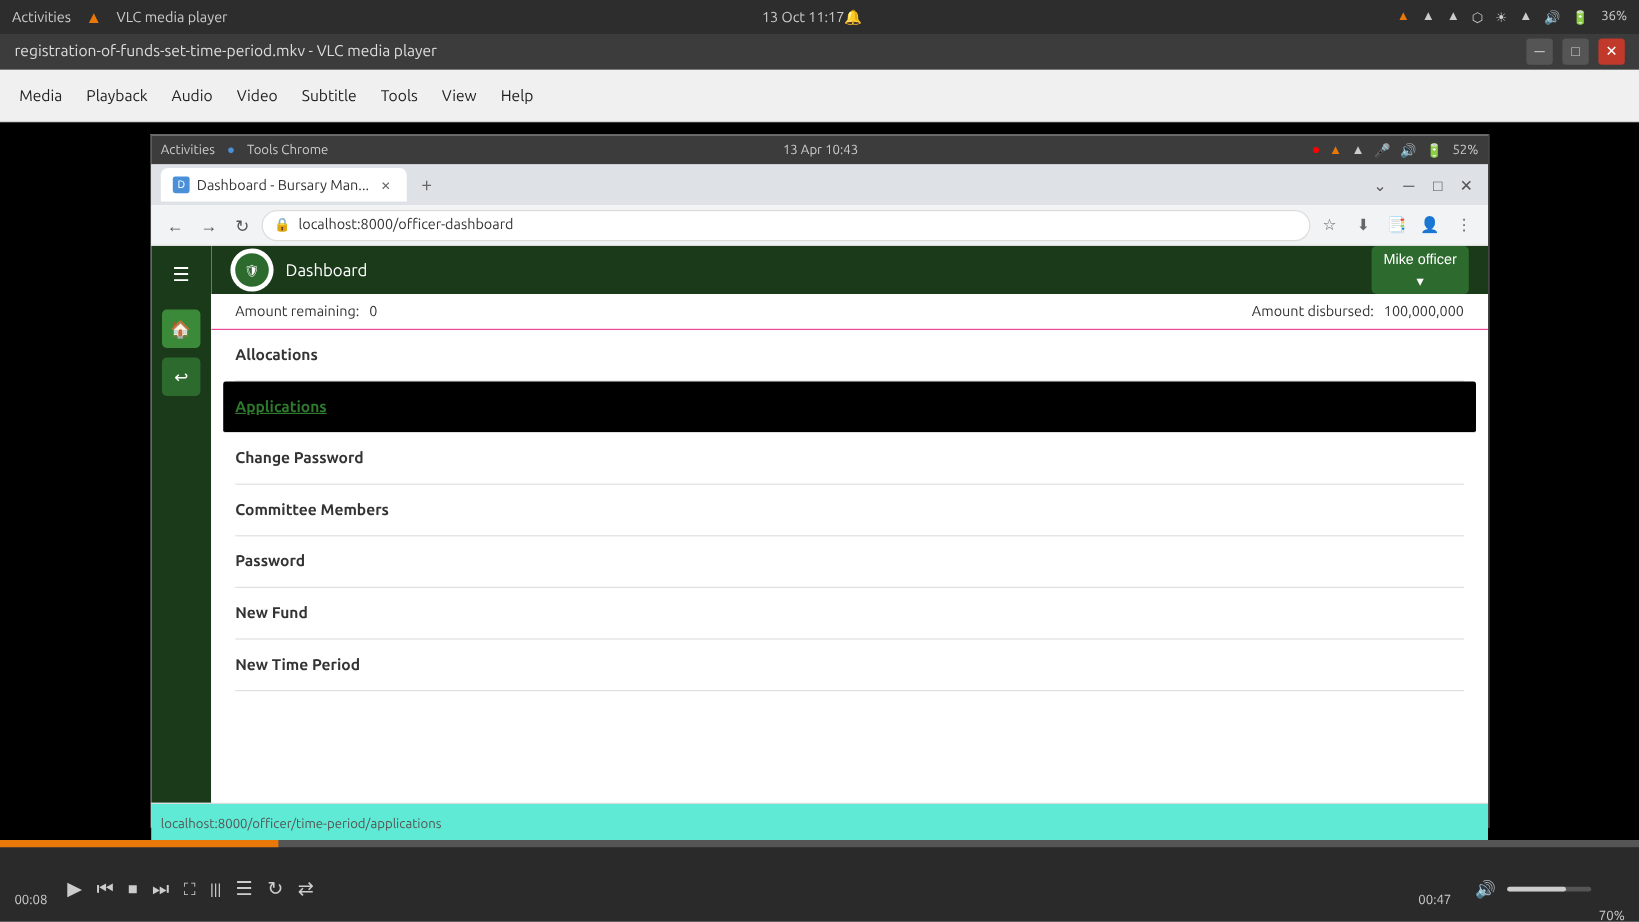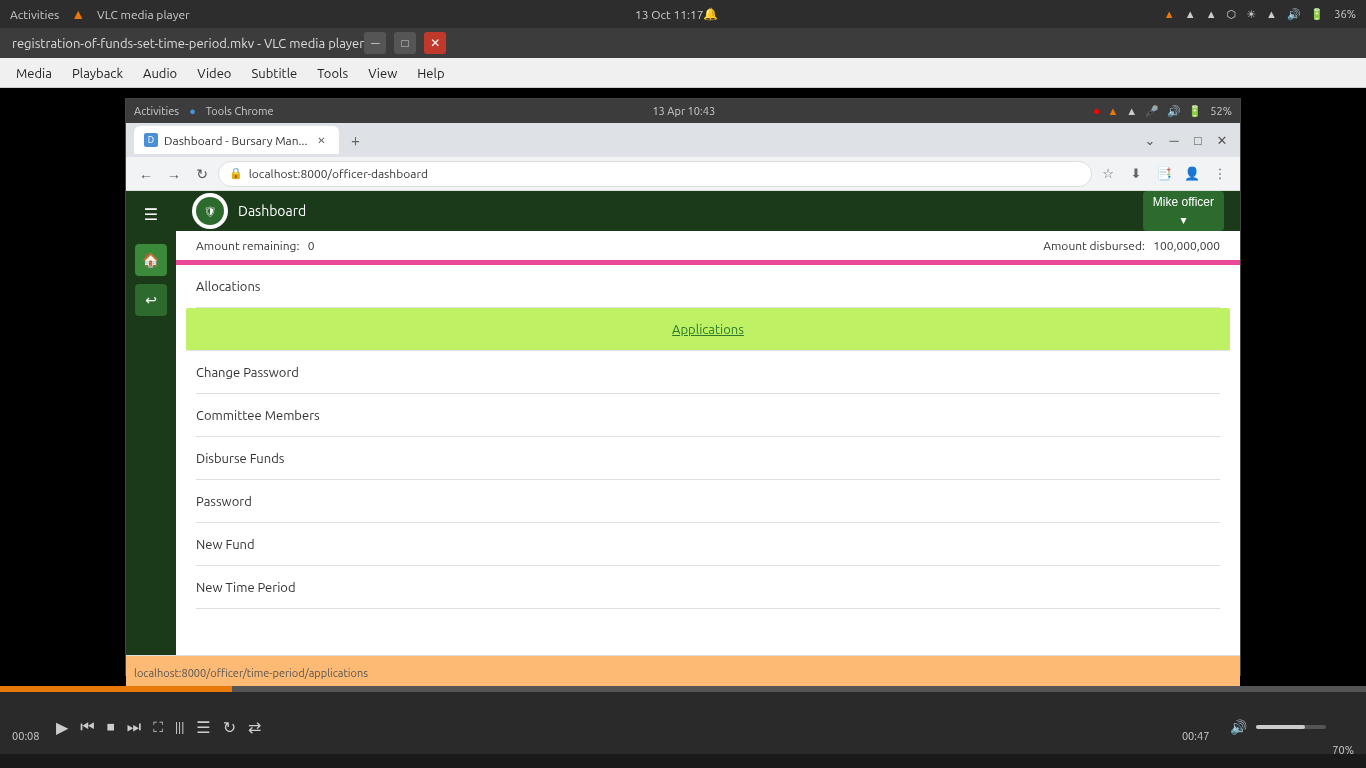--- a/index.html
+++ b/index.html
@@ -17,42 +17,42 @@
       font-size: 12px;
     }
     .os-top-bar-left { display: flex; align-items: center; gap: 12px; }
     .os-top-bar-center { display: flex; align-items: center; gap: 0; }
     .os-top-bar-right { display: flex; align-items: center; gap: 10px; font-size: 11px; }
     .vlc-orange { color: #e8780a; font-size: 14px; }
 
     
     .vlc-menu-bar {
       background: #f0f0f0;
-      height: 30px;
+      height: 44px;
       display: flex;
       align-items: center;
       padding: 0 8px;
       border-bottom: 1px solid #ccc;
       gap: 4px;
     }
     .vlc-menu-item {
       padding: 3px 8px;
       cursor: pointer;
       border-radius: 3px;
       font-size: 13px;
       color: #222;
     }
 
     
     .vlc-title-bar {
       background: #3c3c3c;
       height: 30px;
       display: flex;
       align-items: center;
-      justify-content: flex-start;
+      justify-content: space-between;
       padding: 0 12px;
       color: #ddd;
       font-size: 13px;
     }
     .vlc-title-bar-controls { display: flex; gap: 8px; }
     .vlc-title-btn {
       width: 22px; height: 22px;
       background: #555;
       border: none;
       border-radius: 3px;
@@ -228,50 +228,49 @@
       gap: 4px;
       flex-direction: column;
     }
 
     
     .amount-bar {
       background: #fff;
       padding: 8px 20px;
       display: flex;
       justify-content: space-between;
-      border-bottom: 5px solid #ec4899;
+      border-bottom: 1px solid #ec4899;
       font-size: 12px;
       color: #333;
     }
 
     
-    .menu-list { padding: 0 20px; }
+    .menu-list { padding: 0 20px; font-weight: bold; }
     .menu-list-item {
       padding: 14px 0;
       border-bottom: 1px solid #e0e0e0;
       color: #333;
       font-size: 13px;
       cursor: pointer;
     }
     .menu-list-item.highlighted {
-      background: #bef264;
+      background: #000000;
       color: #1a7a1a;
       padding: 14px 10px;
       margin: 0 -10px;
       border-radius: 2px;
-      text-align: center;
     }
     .menu-list-item a {
       color: #2d7a2d;
       text-decoration: underline;
     }
 
     
     .status-bar {
-      background: #fdba74;
+      background: #5eead4;
       height: 35px;
       border-top: 1px solid #ddd;
       display: flex;
       align-items: center;
       padding: 0 8px;
       font-size: 11px;
       color: #555;
     }
 
     
@@ -463,23 +462,20 @@
           <div class="menu-list-item highlighted">
             <a href="#">Applications</a>
           </div>
           <div class="menu-list-item">
             <span>Change Password</span>
           </div>
           <div class="menu-list-item">
             <span>Committee Members</span>
           </div>
           <div class="menu-list-item">
-            <span>Disburse Funds</span>
-          </div>
-          <div class="menu-list-item">
             <span>Password</span>
           </div>
           <div class="menu-list-item">
             <span>New Fund</span>
           </div>
           <div class="menu-list-item">
             <span>New Time Period</span>
           </div>
         </div>
       </div>

